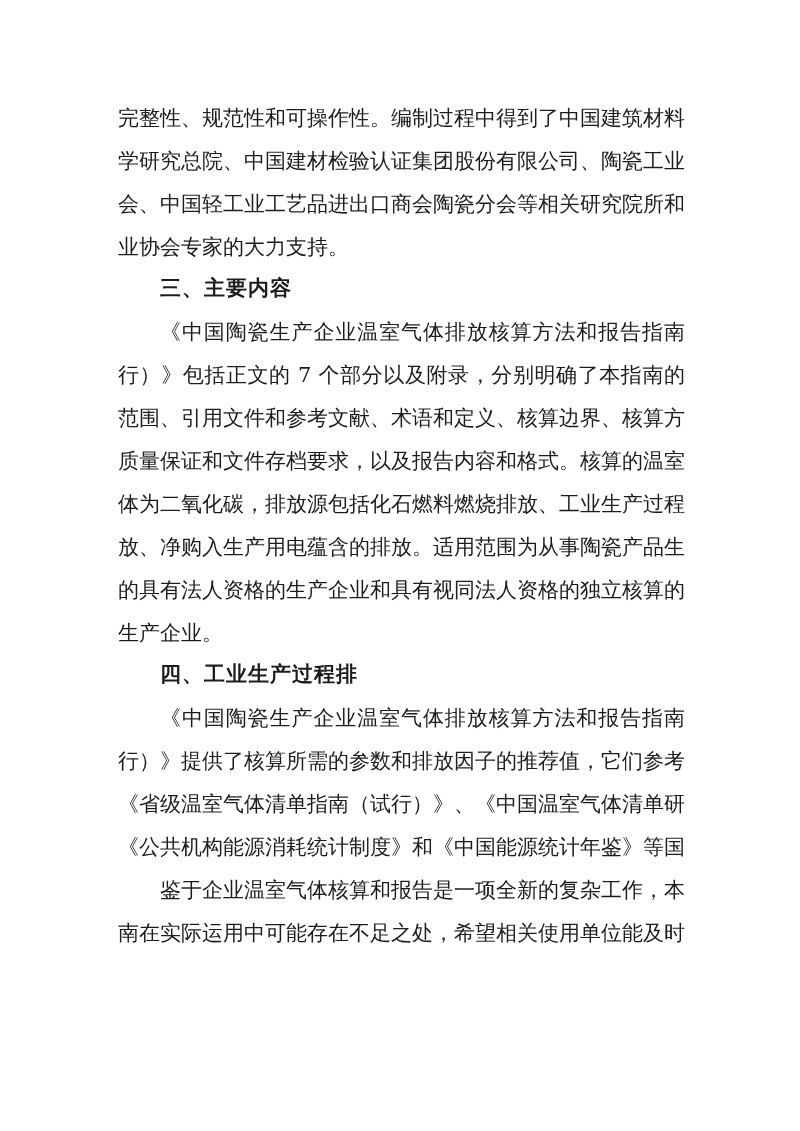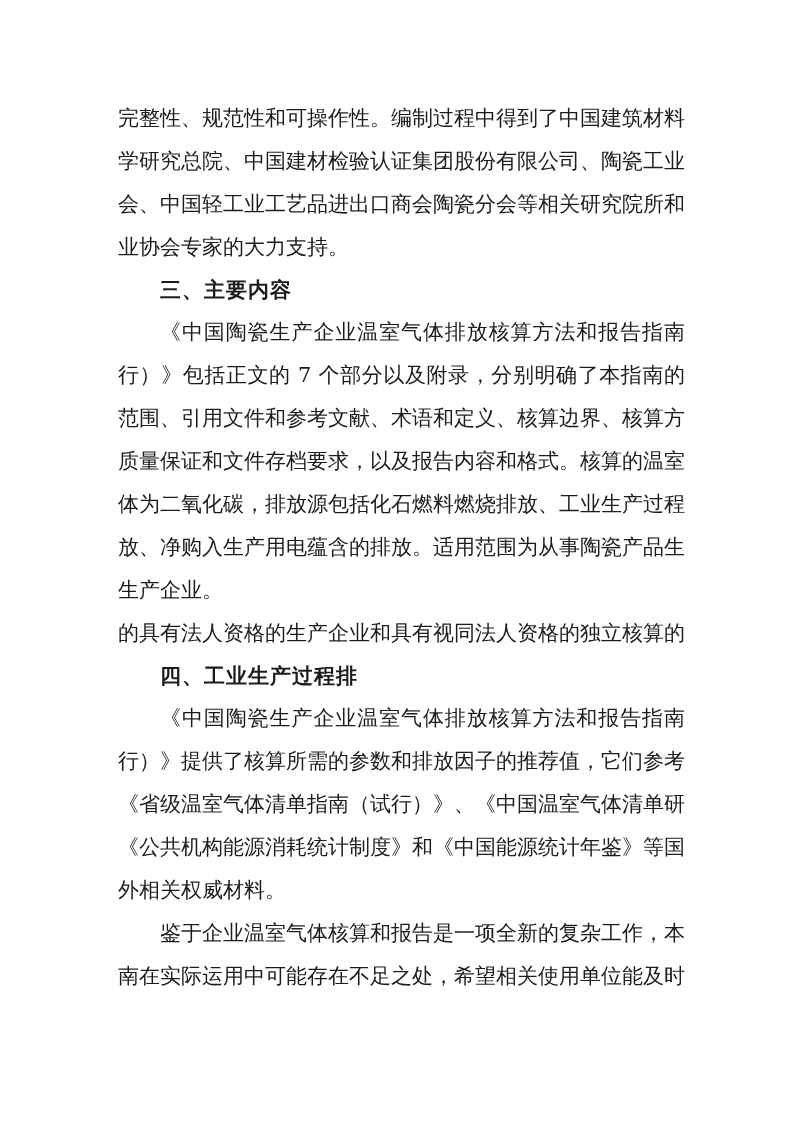--- a/index.html
+++ b/index.html
@@ -36,21 +36,21 @@
   }
   .line.end {
     text-align: left;
     text-align-last: left;
   }
   .line.indent {
     text-indent: 2em;
   }
   .heading {
     height: 42.9px;
-    font-family: Liberation Serif, serif;
+    font-family: Liberation Mono, monospace;
     font-weight: bold;
     text-indent: 2em;
     text-align: center;
     text-align-last: left;
     letter-spacing: 1px;
   }
 </style>
 </head>
 <body>
 
@@ -66,33 +66,32 @@
 
     <div>
       <div class="heading">三、主要内容</div>
       <div>
         <div class="line indent">《中国陶瓷生产企业温室气体排放核算方法和报告指南（试</div>
         <div class="line">行）》包括正文的 7 个部分以及附录，分别明确了本指南的适用</div>
         <div class="line">范围、引用文件和参考文献、术语和定义、核算边界、核算方法、</div>
         <div class="line">质量保证和文件存档要求，以及报告内容和格式。核算的温室气</div>
         <div class="line">体为二氧化碳，排放源包括化石燃料燃烧排放、工业生产过程排</div>
         <div class="line">放、净购入生产用电蕴含的排放。适用范围为从事陶瓷产品生产</div>
+        <div class="line">的具有法人资格的生产企业和具有视同法人资格的独立核算的</div>
         <div class="line end">生产企业。</div>
-        <div class="line">的具有法人资格的生产企业和具有视同法人资格的独立核算的</div>
       </div>
     </div>
 
     <div>
       <div class="heading">四、工业生产过程排</div>
       <div>
         <div class="line indent">《中国陶瓷生产企业温室气体排放核算方法和报告指南（试</div>
         <div class="line">行）》提供了核算所需的参数和排放因子的推荐值，它们参考了</div>
         <div class="line">《省级温室气体清单指南（试行）》、《中国温室气体清单研究》、</div>
         <div class="line">《公共机构能源消耗统计制度》和《中国能源统计年鉴》等国内</div>
-        <div class="line end">外相关权威材料。</div>
       </div>
       <div>
         <div class="line indent">鉴于企业温室气体核算和报告是一项全新的复杂工作，本指</div>
         <div class="line">南在实际运用中可能存在不足之处，希望相关使用单位能及时予</div>
       </div>
     </div>
 
   </div>
 </div>
 

